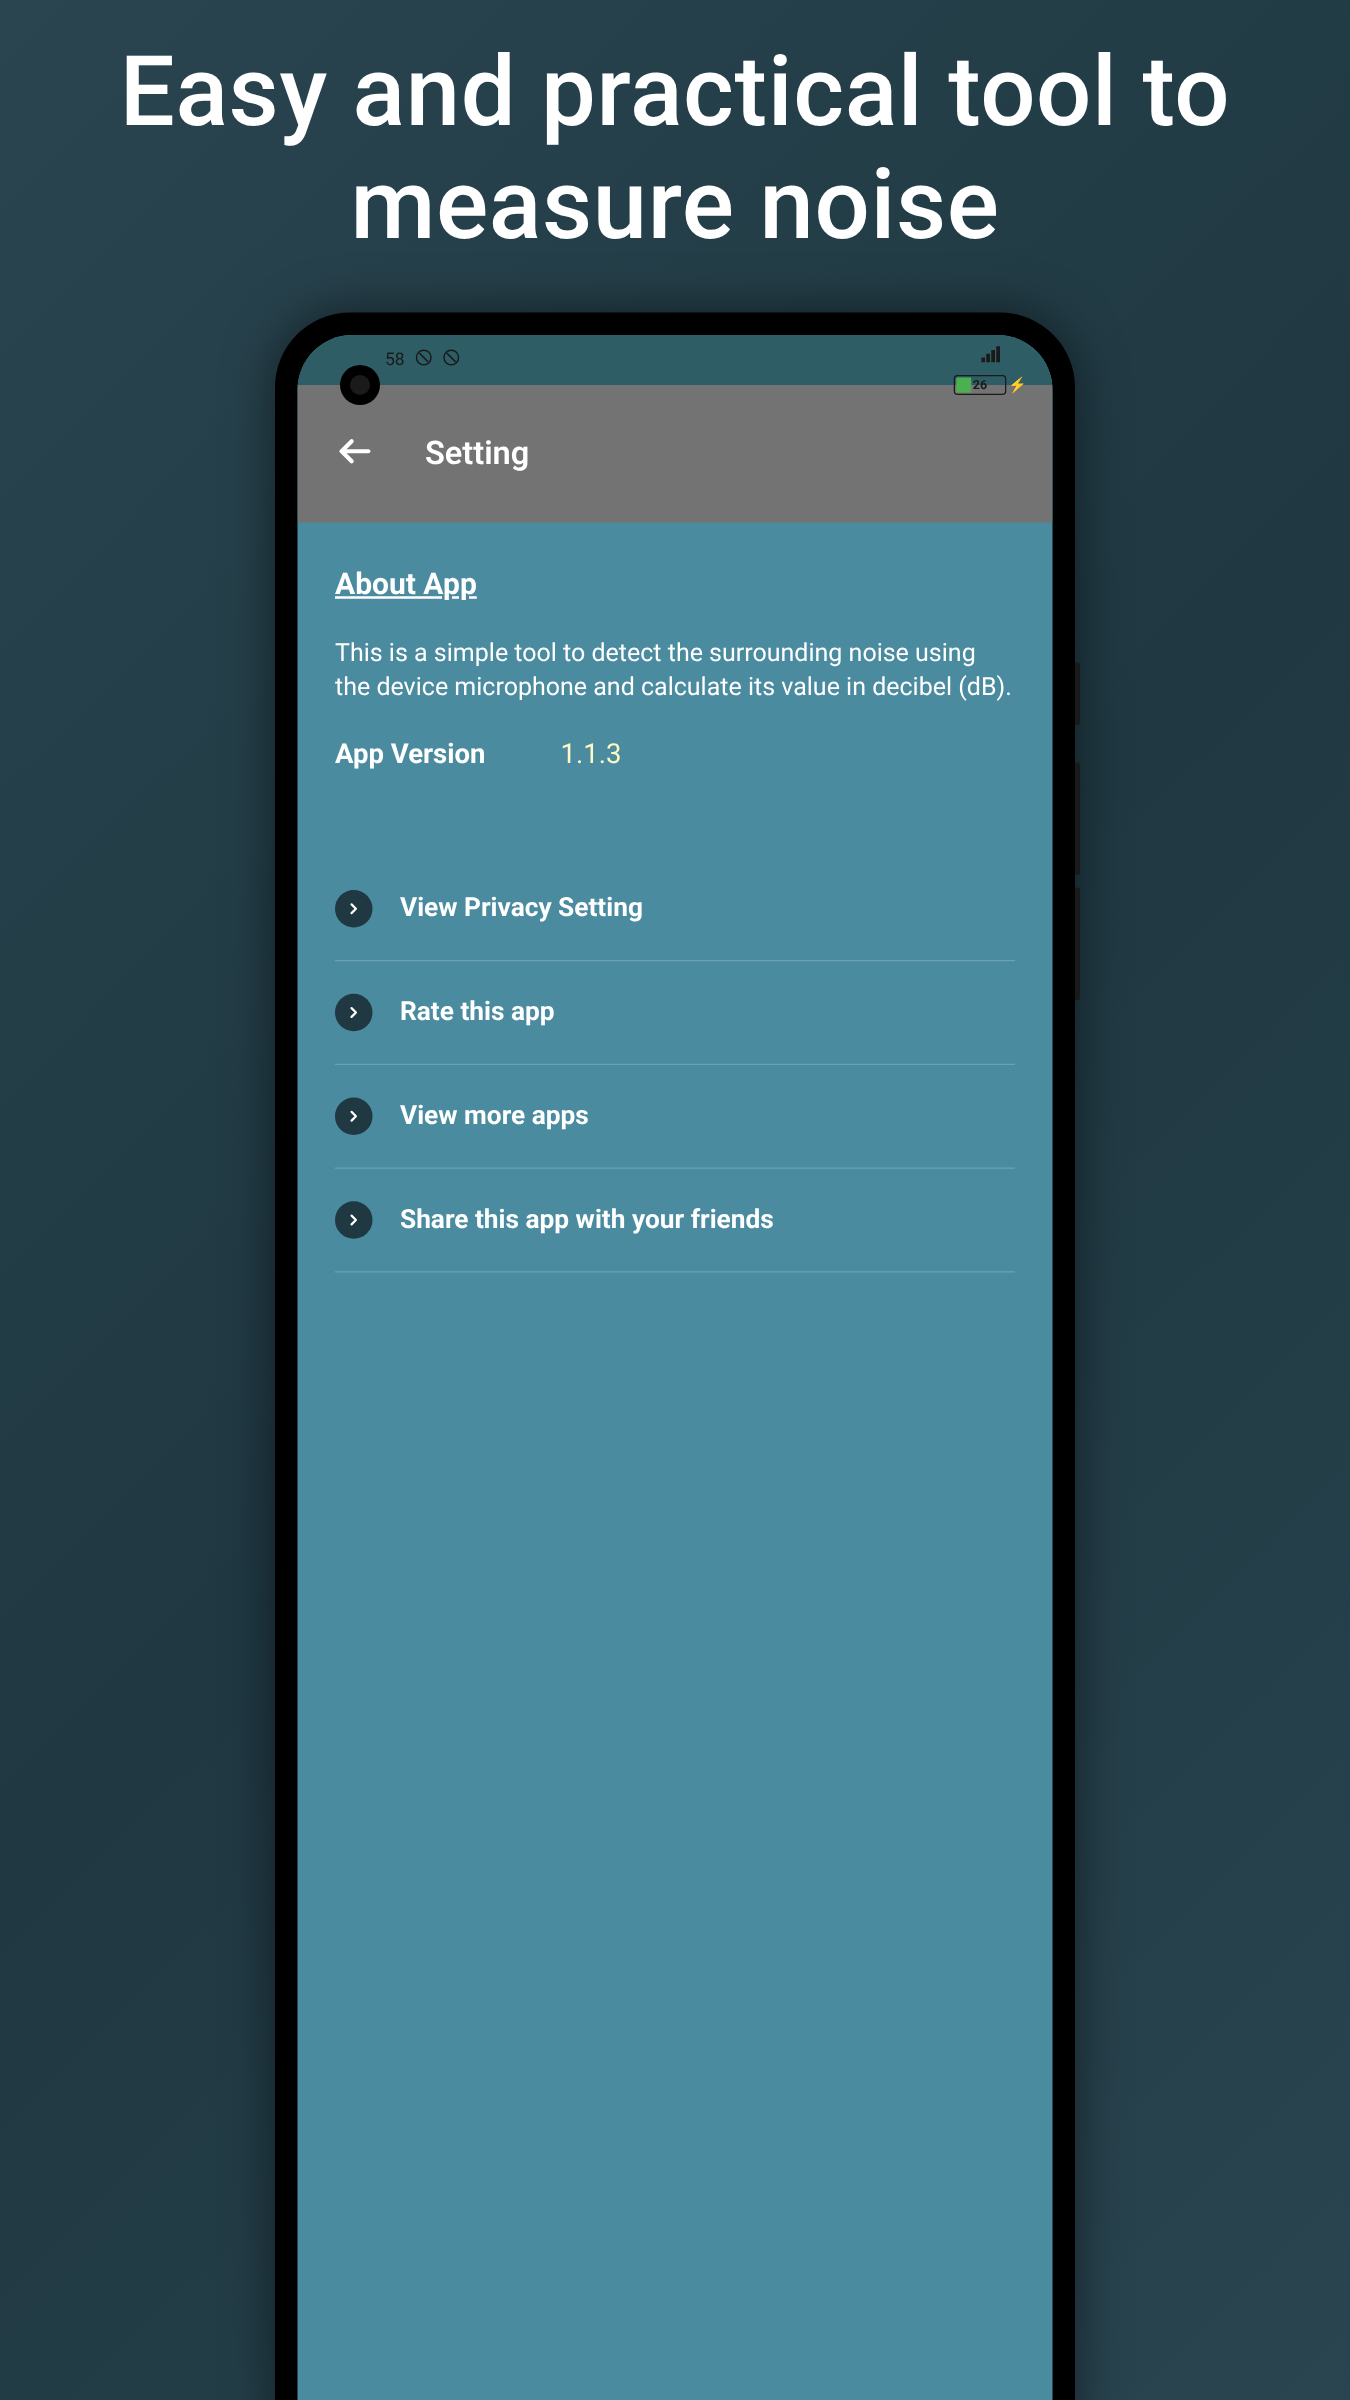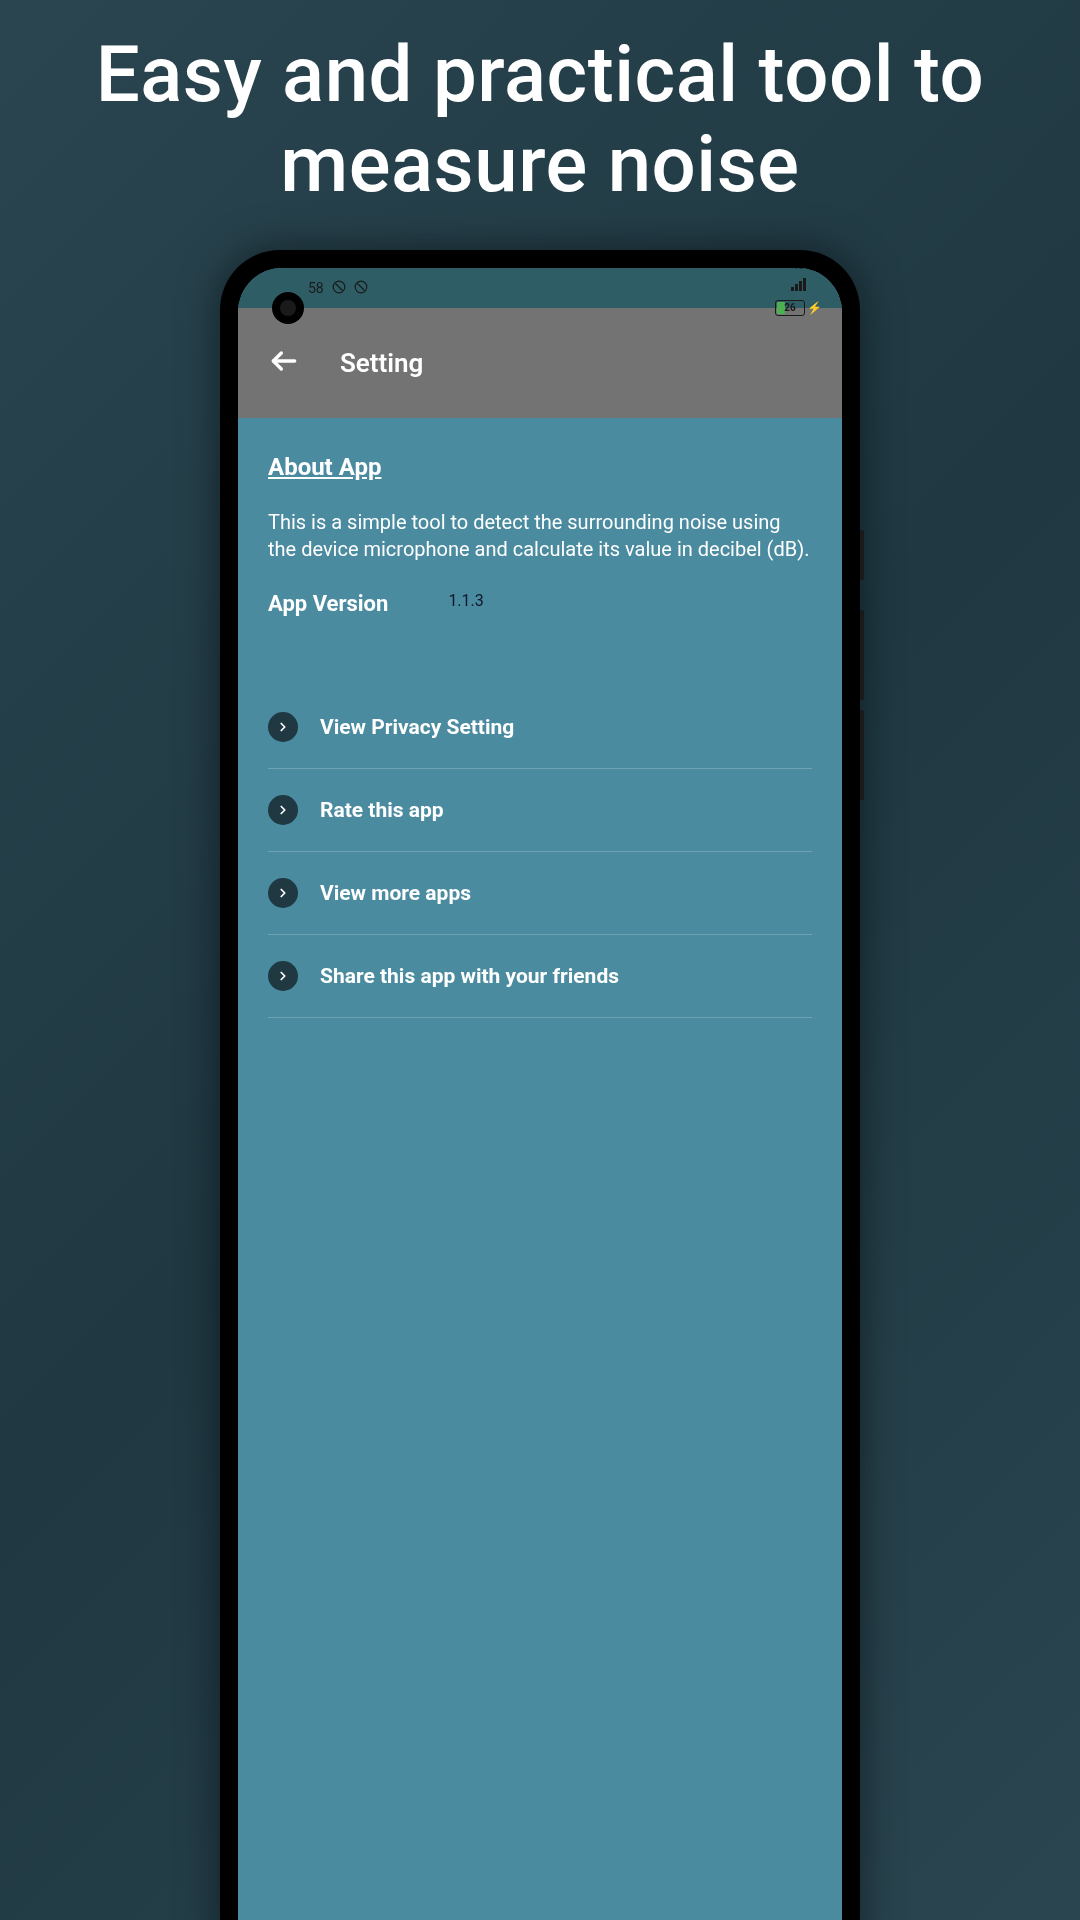--- a/index.html
+++ b/index.html
@@ -106,21 +106,21 @@
 
 .battery-indicator {
   display: flex;
   align-items: center;
   gap: 2px;
 }
 
 .battery-box {
   border: 1.5px solid #1a1a1a;
   border-radius: 3px;
-  width: 30px;
+  width: 42px;
   height: 16px;
   display: flex;
   align-items: center;
   justify-content: center;
   font-size: 10px;
   font-weight: bold;
   position: relative;
 }
 
 .battery-fill {
@@ -184,22 +184,22 @@
   margin-bottom: 70px;
 }
 
 .version-label {
   color: #ffffff;
   font-size: 22px;
   font-weight: 700;
 }
 
 .version-value {
-  color: #0f172a;
-  font-size: 16px;
+  color: #fef9c3;
+  font-size: 22px;
   font-weight: 400;
 }
 
 .menu-list {
   display: flex;
   flex-direction: column;
 }
 
 .menu-item {
   display: flex;

